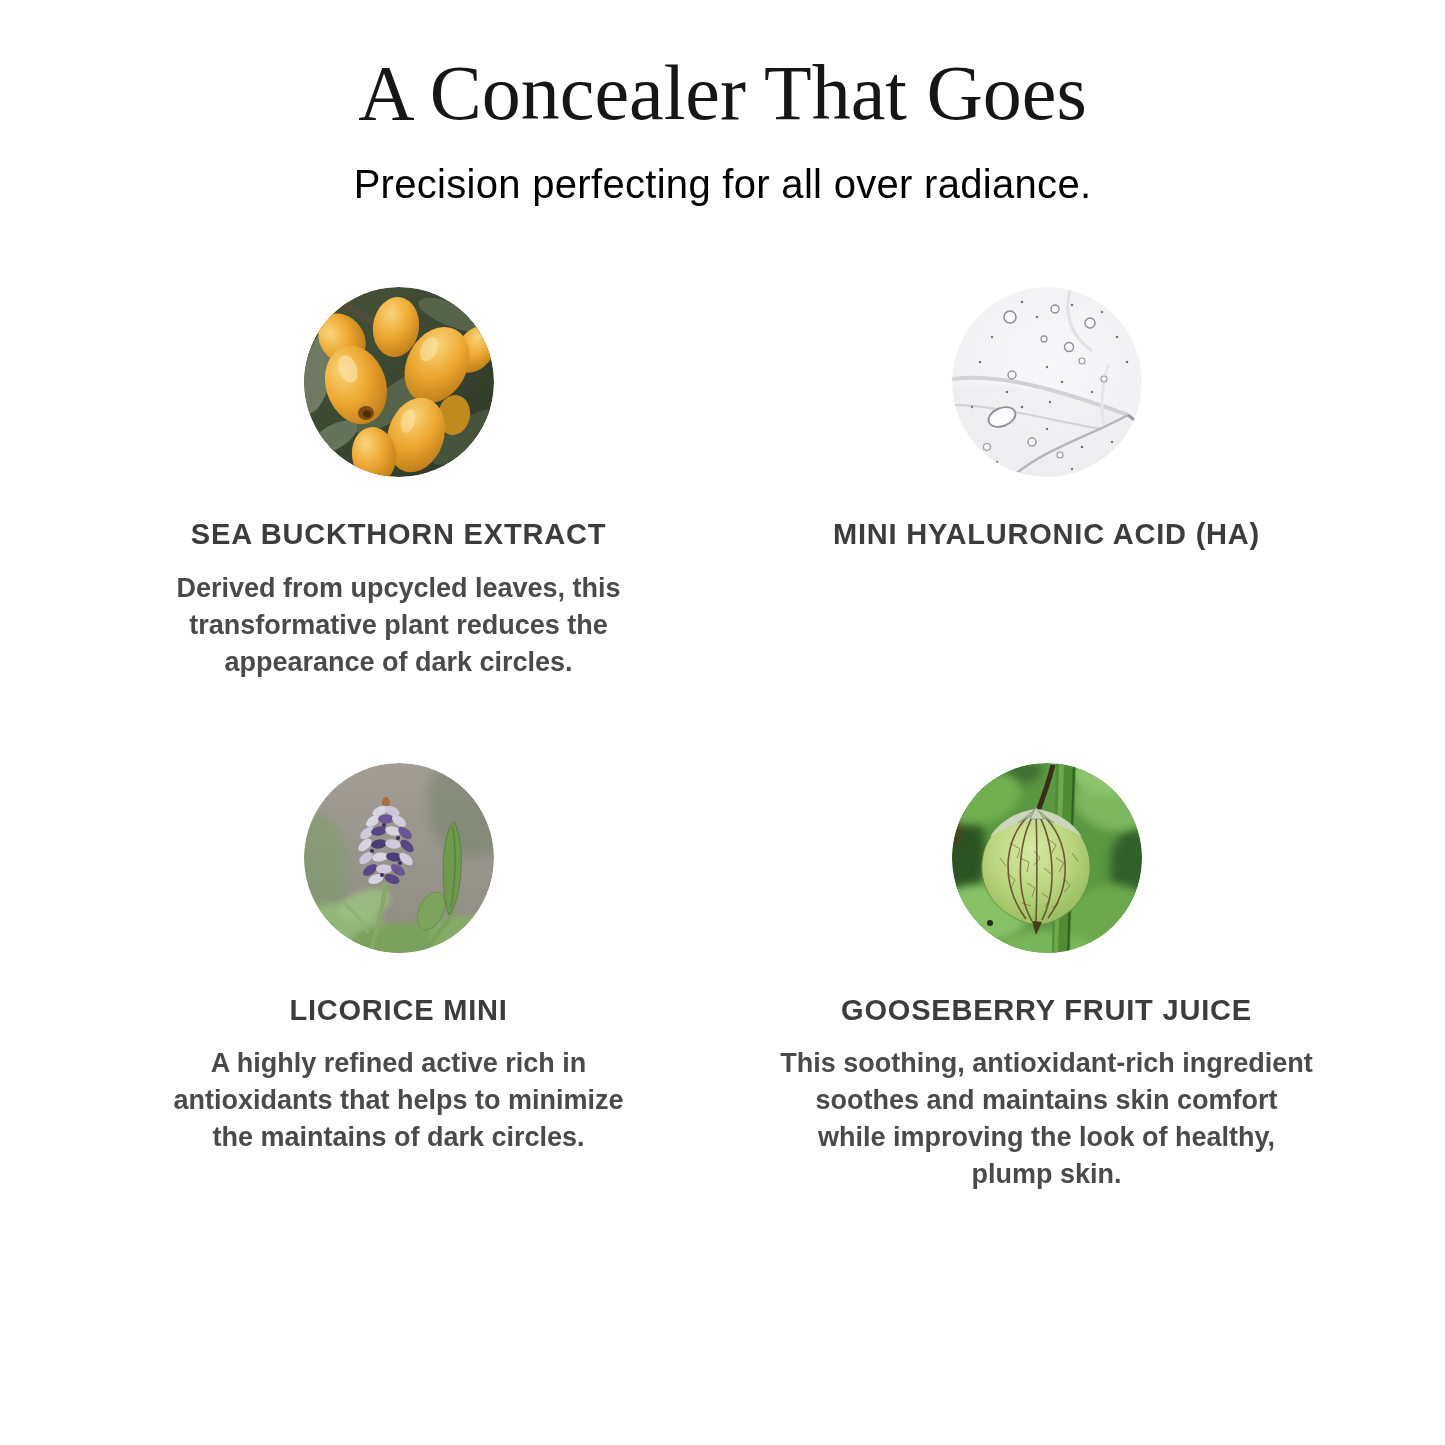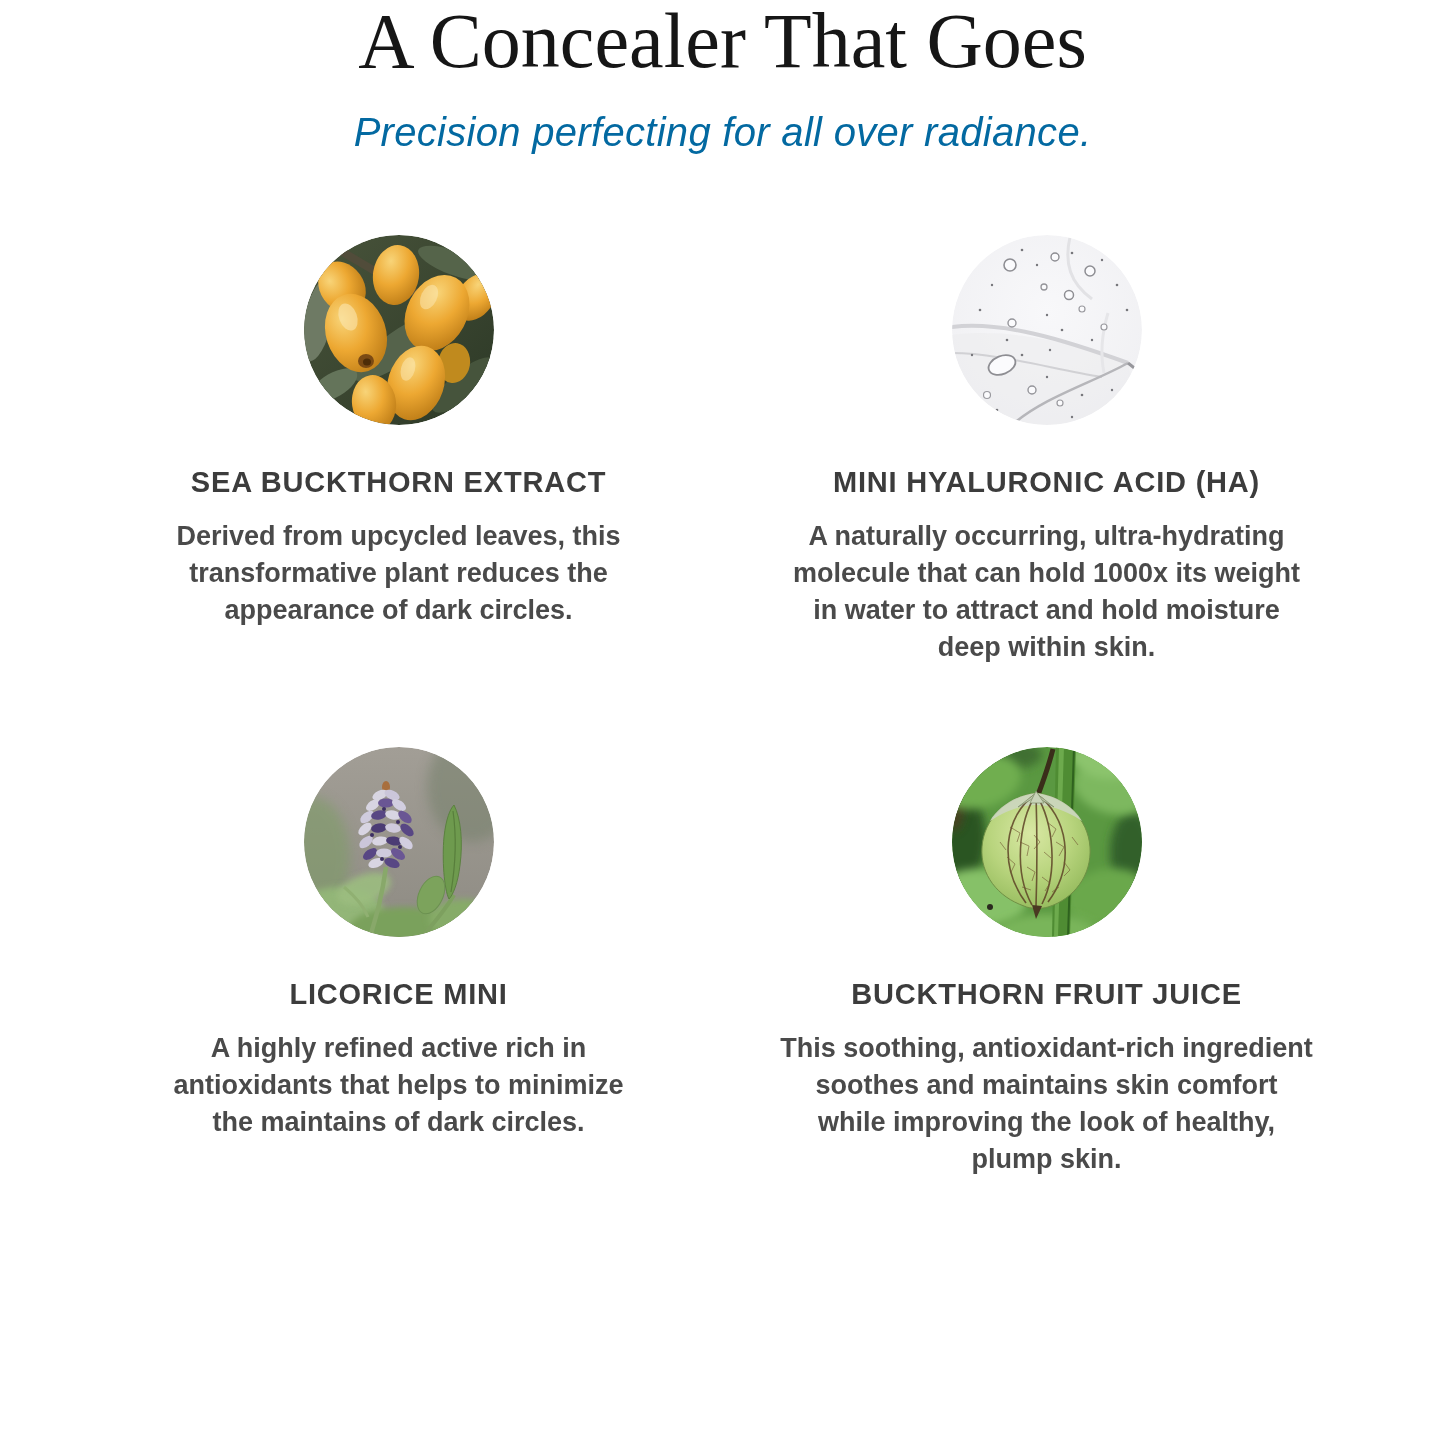--- a/index.html
+++ b/index.html
@@ -1,26 +1,26 @@
 <!DOCTYPE html>
 <html><head>
 <meta charset="utf-8">
 <style>
   html,body{margin:0;padding:0;background:#ffffff;}
   .canvas{
     position:relative;width:1445px;height:1445px;overflow:hidden;background:#ffffff;
     font-family:"Liberation Sans", sans-serif;
   }
-  .header{text-align:center;}
+  .header{text-align:center;padding-top:52px;}
   .headline{
     font-family:"Liberation Serif", serif;font-weight:400;
     font-size:78px;line-height:1.04;color:#161616;margin:0;
   }
   .subtitle{
-    font-size:40px;font-weight:400;color:#0369a1;margin:28px 0 0;line-height:1.15;letter-spacing:.3px;font-style:italic;
+    font-size:40px;font-weight:400;color:#000000;margin:28px 0 0;line-height:1.15;letter-spacing:.3px;
   }
   .grid{
     display:grid;grid-template-columns:560px 560px;column-gap:88px;row-gap:82px;
     justify-content:center;margin-top:80px;
   }
   .card{display:flex;flex-direction:column;align-items:center;text-align:center;}
   .photo{width:190px;height:190px;border-radius:50%;overflow:hidden;flex:0 0 auto;}
   .photo svg{display:block;width:190px;height:190px;}
   .ing-name{
     font-size:29px;font-weight:700;color:#3c3c3c;letter-spacing:.8px;
@@ -144,24 +144,20 @@
               <circle cx="95" cy="142" r="1.2"></circle>
                 <circle cx="45" cy="175" r="1.3"></circle>
                 <circle cx="120" cy="182" r="1.2"></circle>
               <circle cx="175" cy="75" r="1.3"></circle>
                 <circle cx="98" cy="115" r="1.2"></circle>
             </g>
           </g>
         </svg>
       </div>
       <figcaption class="ing-name">MINI HYALURONIC ACID (HA)</figcaption>
-      <p class="ing-desc">A naturally occurring, ultra-hydrating
-molecule that can hold 1000x its weight
-in water to attract and hold moisture
-deep within skin.</p>
     </figure>
 
     <figure class="card" style="margin:0">
       <div class="photo" aria-label="licorice-root-flower-photo">
         <svg viewBox="0 0 190 190">
           <defs>
             <clipPath id="lcClip">
                 <circle cx="95" cy="95" r="95"></circle>
               </clipPath>
             <linearGradient id="lcBg" x1="0" y1="0" x2="0" y2="1">
@@ -291,21 +287,21 @@
                 <path d="M100,145 l7,-5"></path>
             </g>
             <path d="M84,46 L66,60 L80,52 Z" fill="#bcc9aa" stroke="#7f8f6a" stroke-width="0.7"></path>
             <path d="M84,46 L102,60 L88,52 Z" fill="#bcc9aa" stroke="#7f8f6a" stroke-width="0.7"></path>
             <path d="M78,56 L84,44 L92,56 Z" fill="#c9d4b9" stroke="#7f8f6a" stroke-width="0.7"></path>
             <path d="M80,158 L84,172 L90,159 Z" fill="#4a3a22"></path>
             <circle cx="38" cy="160" r="3" fill="#2a2a1e"></circle>
           </g>
         </svg>
       </div>
-      <figcaption class="ing-name">BUCKTHORN FRUIT JUICE</figcaption>
+      <figcaption class="ing-name">GOOSEBERRY FRUIT JUICE</figcaption>
       <p class="ing-desc">This soothing, antioxidant-rich ingredient
 soothes and maintains skin comfort
 while improving the look of healthy,
 plump skin.</p>
     </figure>
 
   </div>
 </div>
 
 </body></html>

